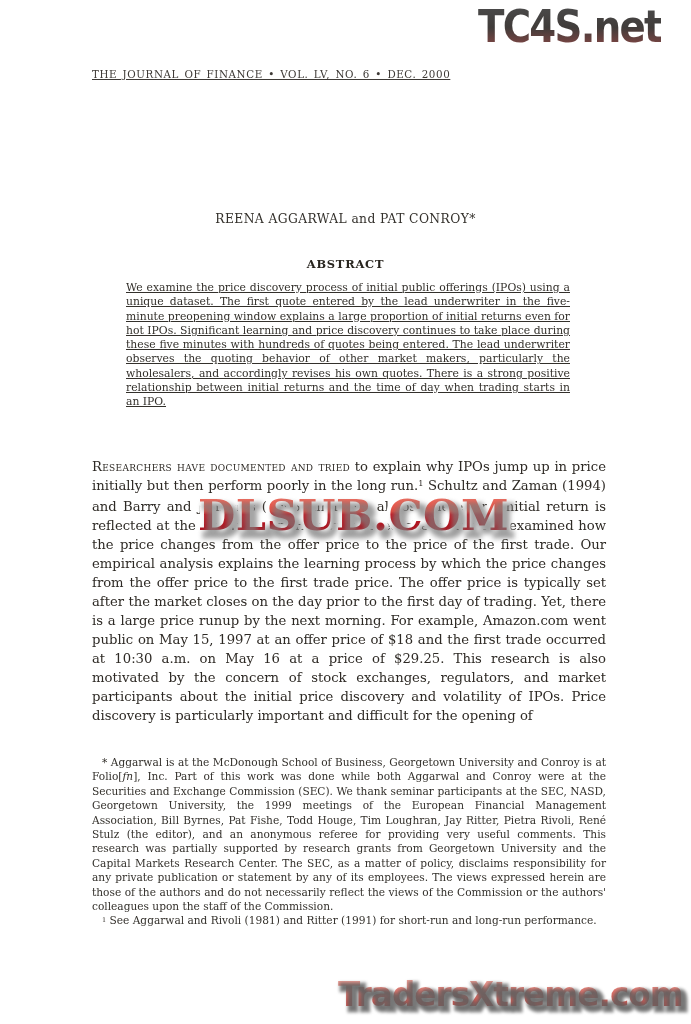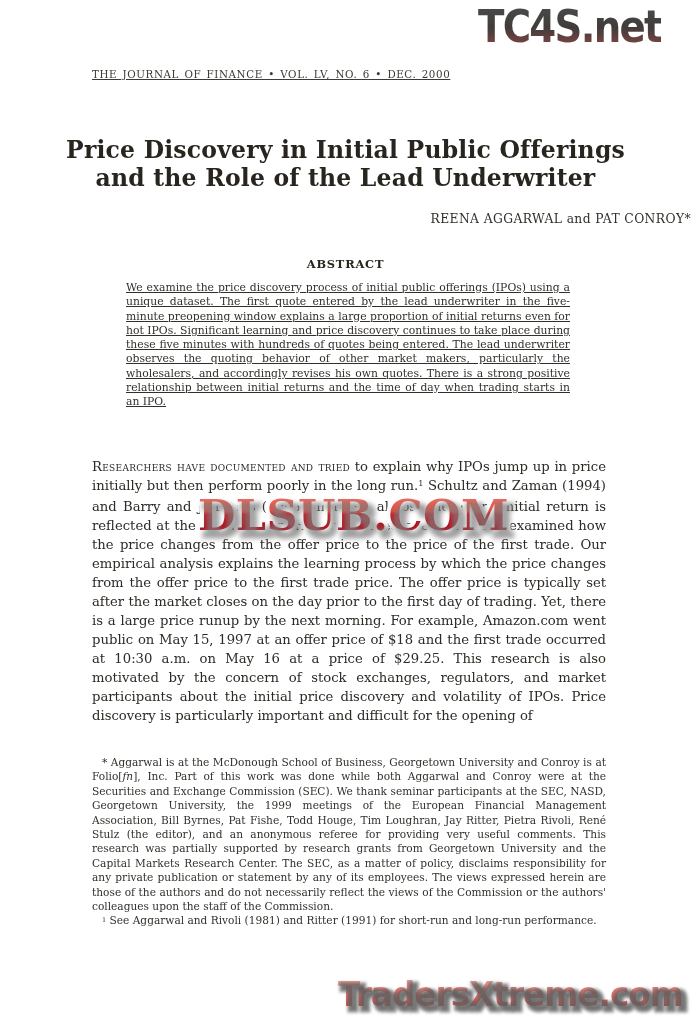--- a/index.html
+++ b/index.html
@@ -32,21 +32,21 @@
     font-size: 23.5px;
     font-weight: bold;
     line-height: 28px;
     color: #28251f;
     letter-spacing: 0.2px;
   }
 
   .authors {
     position: absolute;
     top: 212px; left: 0; width: 100%;
-    text-align: right;
+    text-align: center;
     font-size: 12.3px;
     letter-spacing: 0.4px;
     color: #33302b;
   }
 
   .abstract-head {
     position: absolute;
     top: 257px; left: 0; width: 100%;
     text-align: center;
     font-size: 11.4px;
@@ -174,21 +174,20 @@
     color: transparent;
   }
 </style>
 </head>
 <body>
 
 <div class="page">
 
   <div class="journal-line">THE JOURNAL OF FINANCE • VOL. LV, NO. 6 • DEC. 2000</div>
 
-  <h1 class="title"><span>Price Discovery in Initial Public Offerings</span><br><span>and the Role of the Lead Underwriter</span></h1>
 
   <div class="authors">REENA AGGARWAL and PAT CONROY*</div>
 
   <div class="abstract-head">ABSTRACT</div>
 
   <div class="abstract">We examine the price discovery process of initial public offerings (IPOs) using a unique dataset. The first quote entered by the lead underwriter in the five-minute preopening window explains a large proportion of initial returns even for hot IPOs. Significant learning and price discovery continues to take place during these five minutes with hundreds of quotes being entered. The lead underwriter observes the quoting behavior of other market makers, particularly the wholesalers, and accordingly revises his own quotes. There is a strong positive relationship between initial returns and the time of day when trading starts in an IPO.</div>
 
   <div class="body-text"><span class="smallcaps">Researchers have documented and tried</span><span> to explain why IPOs jump up in price initially but then perform poorly in the long run.</span><span class="fn-sup">1</span><span> Schultz and Zaman (1994) and Barry and Jennings (1993) find that almost the entire initial return is reflected at the market open. However, researchers have not examined how the price changes from the offer price to the price of the first trade. Our empirical analysis explains the learning process by which the price changes from the offer price to the first trade price. The offer price is typically set after the market closes on the day prior to the first day of trading. Yet, there is a large price runup by the next morning. For example, Amazon.com went public on May 15, 1997 at an offer price of $18 and the first trade occurred at 10:30 a.m. on May 16 at a price of $29.25. This research is also motivated by the concern of stock exchanges, regulators, and market participants about the initial price discovery and volatility of IPOs. Price discovery is particularly important and difficult for the opening of</span></div>
 
   <div class="footnote">

